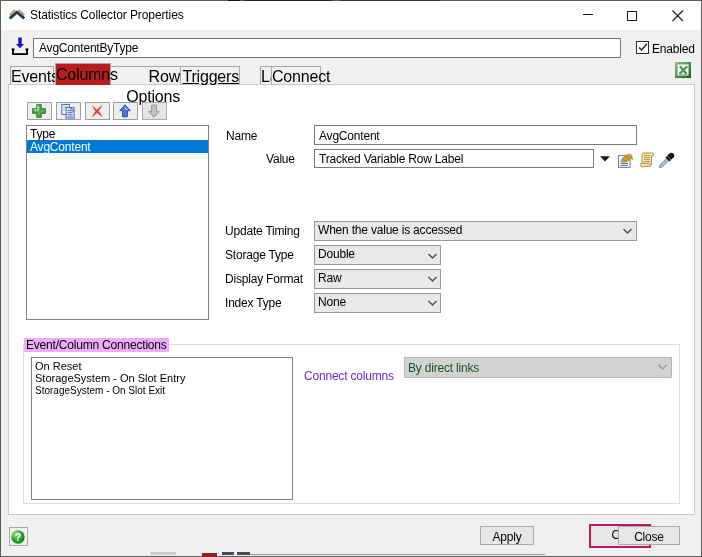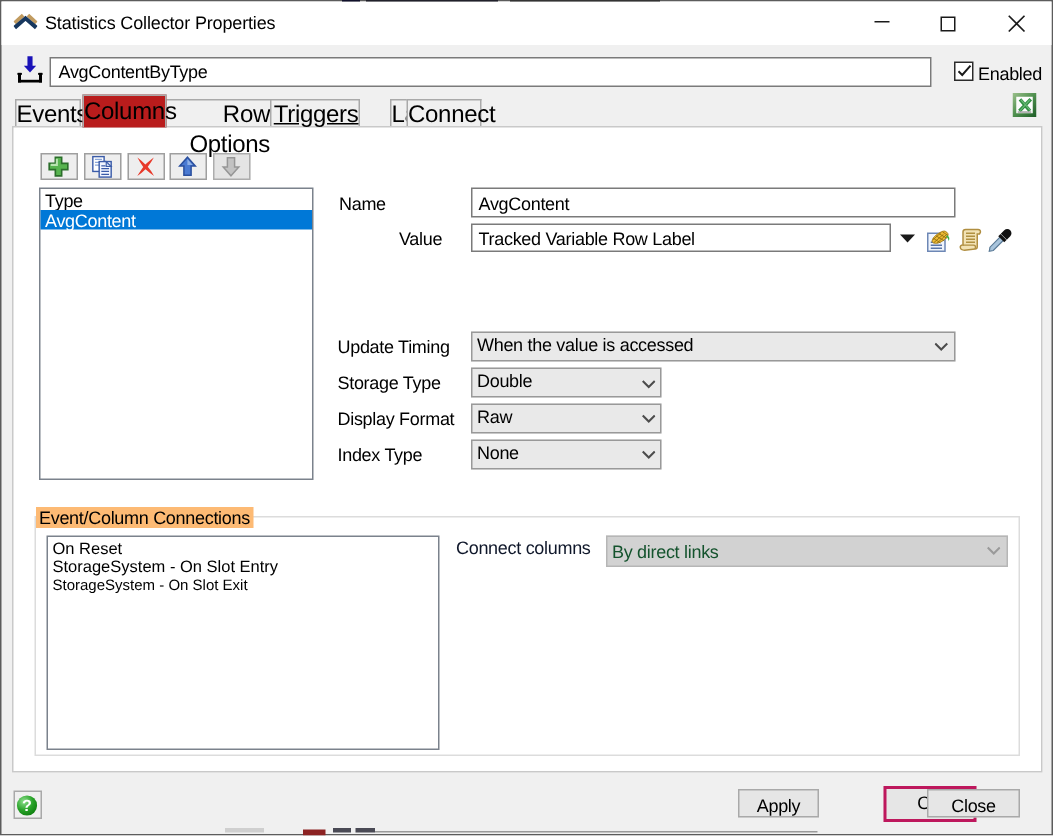--- a/index.html
+++ b/index.html
@@ -151,46 +151,46 @@
 <svg class="chev" style="left:428px;top:275px;" viewBox="0 0 9 9">
     <path d="M0.5,2 L4.5,6 L8.5,2" stroke="#4d4d4d" stroke-width="1.4" fill="none"></path>
   </svg>
 <div class="lbl" style="left:225px;top:296px;">Index Type</div>
 <div class="cb" style="left:314px;top:293px;width:127px;height:20px;">None</div>
 <svg class="chev" style="left:428px;top:299px;" viewBox="0 0 9 9">
     <path d="M0.5,2 L4.5,6 L8.5,2" stroke="#4d4d4d" stroke-width="1.4" fill="none"></path>
   </svg>
 
 <div class="abs" style="left:23px;top:344px;width:657px;height:160px;border:1px solid #dcdcdc;"></div>
-<div class="lbl" style="left:24px;top:338px;background:#fdba74;padding:0 2px;z-index:2;">Event/Column Connections</div>
+<div class="lbl" style="left:24px;top:338px;background:#f0abfc;padding:0 2px;z-index:2;">Event/Column Connections</div>
 
 <div class="abs" style="left:31px;top:357px;width:262px;height:143px;background:#fff;border:1px solid #7b828c;"></div>
 <div class="lbl" style="left:35px;top:360px;font-size:11px;letter-spacing:0;">On Reset</div>
 <div class="lbl" style="left:35px;top:372px;font-size:11px;letter-spacing:0;">StorageSystem - On Slot Entry</div>
 <div class="lbl" style="left:35px;top:385px;font-size:10px;letter-spacing:0;">StorageSystem - On Slot Exit</div>
-<div class="lbl" style="left:304px;top:358px;color:#0f172a;">Connect columns</div>
+<div class="lbl" style="left:304px;top:369px;color:#6d28d9;">Connect columns</div>
 <div class="cb" style="left:404px;top:357px;width:268px;height:21px;background:#d2d2d2;border-color:#b6b6b6;color:#14532d;line-height:21px;">By direct links</div>
 <svg class="chev" style="left:658px;top:363px;" viewBox="0 0 9 9">
     <path d="M0.5,2 L4.5,6 L8.5,2" stroke="#9a9a9a" stroke-width="1.4" fill="none"></path>
   </svg>
 
 <div class="abs" style="left:9px;top:527px;width:19px;height:19px;background:#f0f0f0;border:1px solid #a9a9a9;"></div>
 <svg class="abs" style="left:11px;top:530px;" width="14" height="14" viewBox="0 0 15 15">
 <defs>
       <radialGradient id="hg" cx="0.35" cy="0.3" r="0.8">
 <stop offset="0" stop-color="#8fe08f"></stop>
         <stop offset="0.55" stop-color="#28a228"></stop>
         <stop offset="1" stop-color="#0c7a0c"></stop>
 </radialGradient>
     </defs>
 <circle cx="7.5" cy="7.5" r="7.2" fill="url(#hg)"></circle>
 <text x="7.5" y="11.6" font-size="11.5" font-weight="bold" fill="#fff" text-anchor="middle" font-family="Liberation Sans">?</text>
 </svg>
 
-<div class="btn" style="left:492px;width:54px;">Apply</div>
+<div class="btn" style="left:480px;width:54px;">Apply</div>
 <div class="btn" style="left:549px;top:524px;width:62px;height:24px;border:2px solid #be185d;line-height:19px;margin-left:40px;">OK</div>
 <div class="btn" style="left:618px;width:62px;">Close</div>
 
 <div class="abs" style="left:228px;top:0;width:12px;height:1px;background:#10102a;"></div>
 <div class="abs" style="left:244px;top:0;width:88px;height:1px;background:#20202a;"></div>
 <div class="abs" style="left:340px;top:0;width:100px;height:1px;background:#333;"></div>
 <div class="abs" style="left:150px;top:552px;width:26px;height:3px;background:#cfcfcf;"></div>
 <div class="abs" style="left:202px;top:553px;width:15px;height:4px;background:#8c2222;"></div>
 <div class="abs" style="left:222px;top:552px;width:12px;height:3px;background:#4a4a55;"></div>
 <div class="abs" style="left:237px;top:552px;width:13px;height:3px;background:#4a4a55;"></div>

